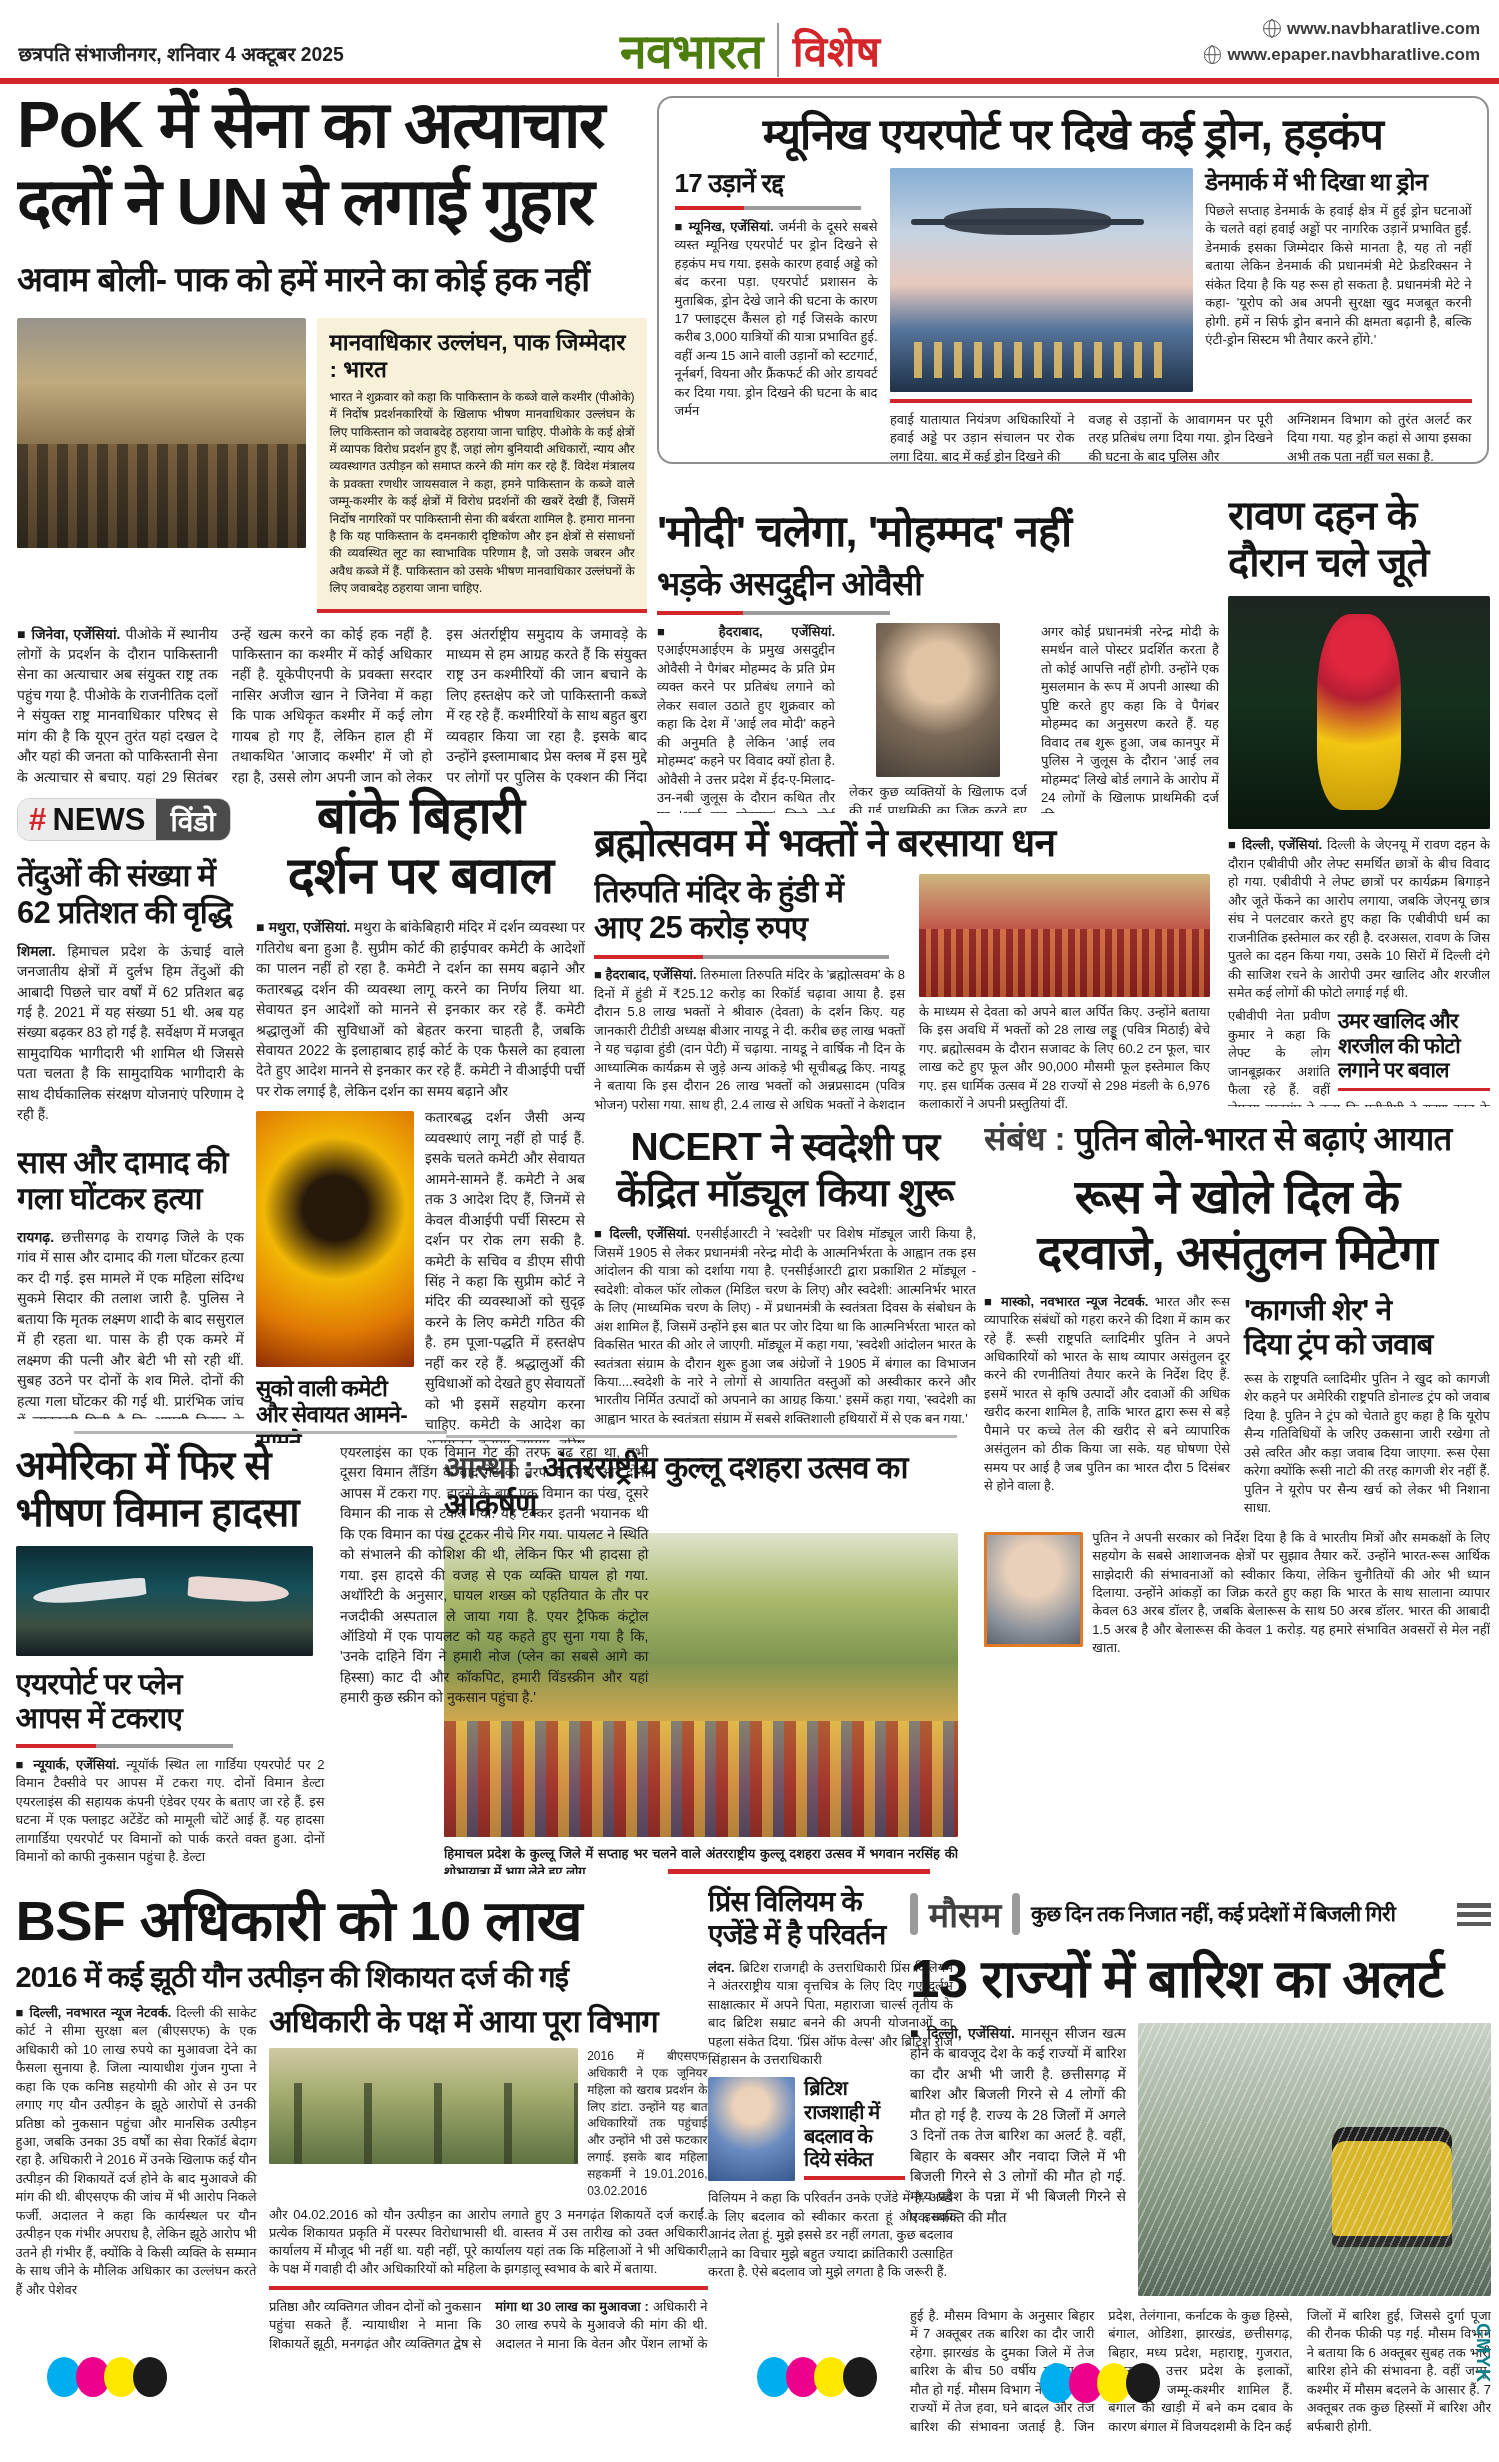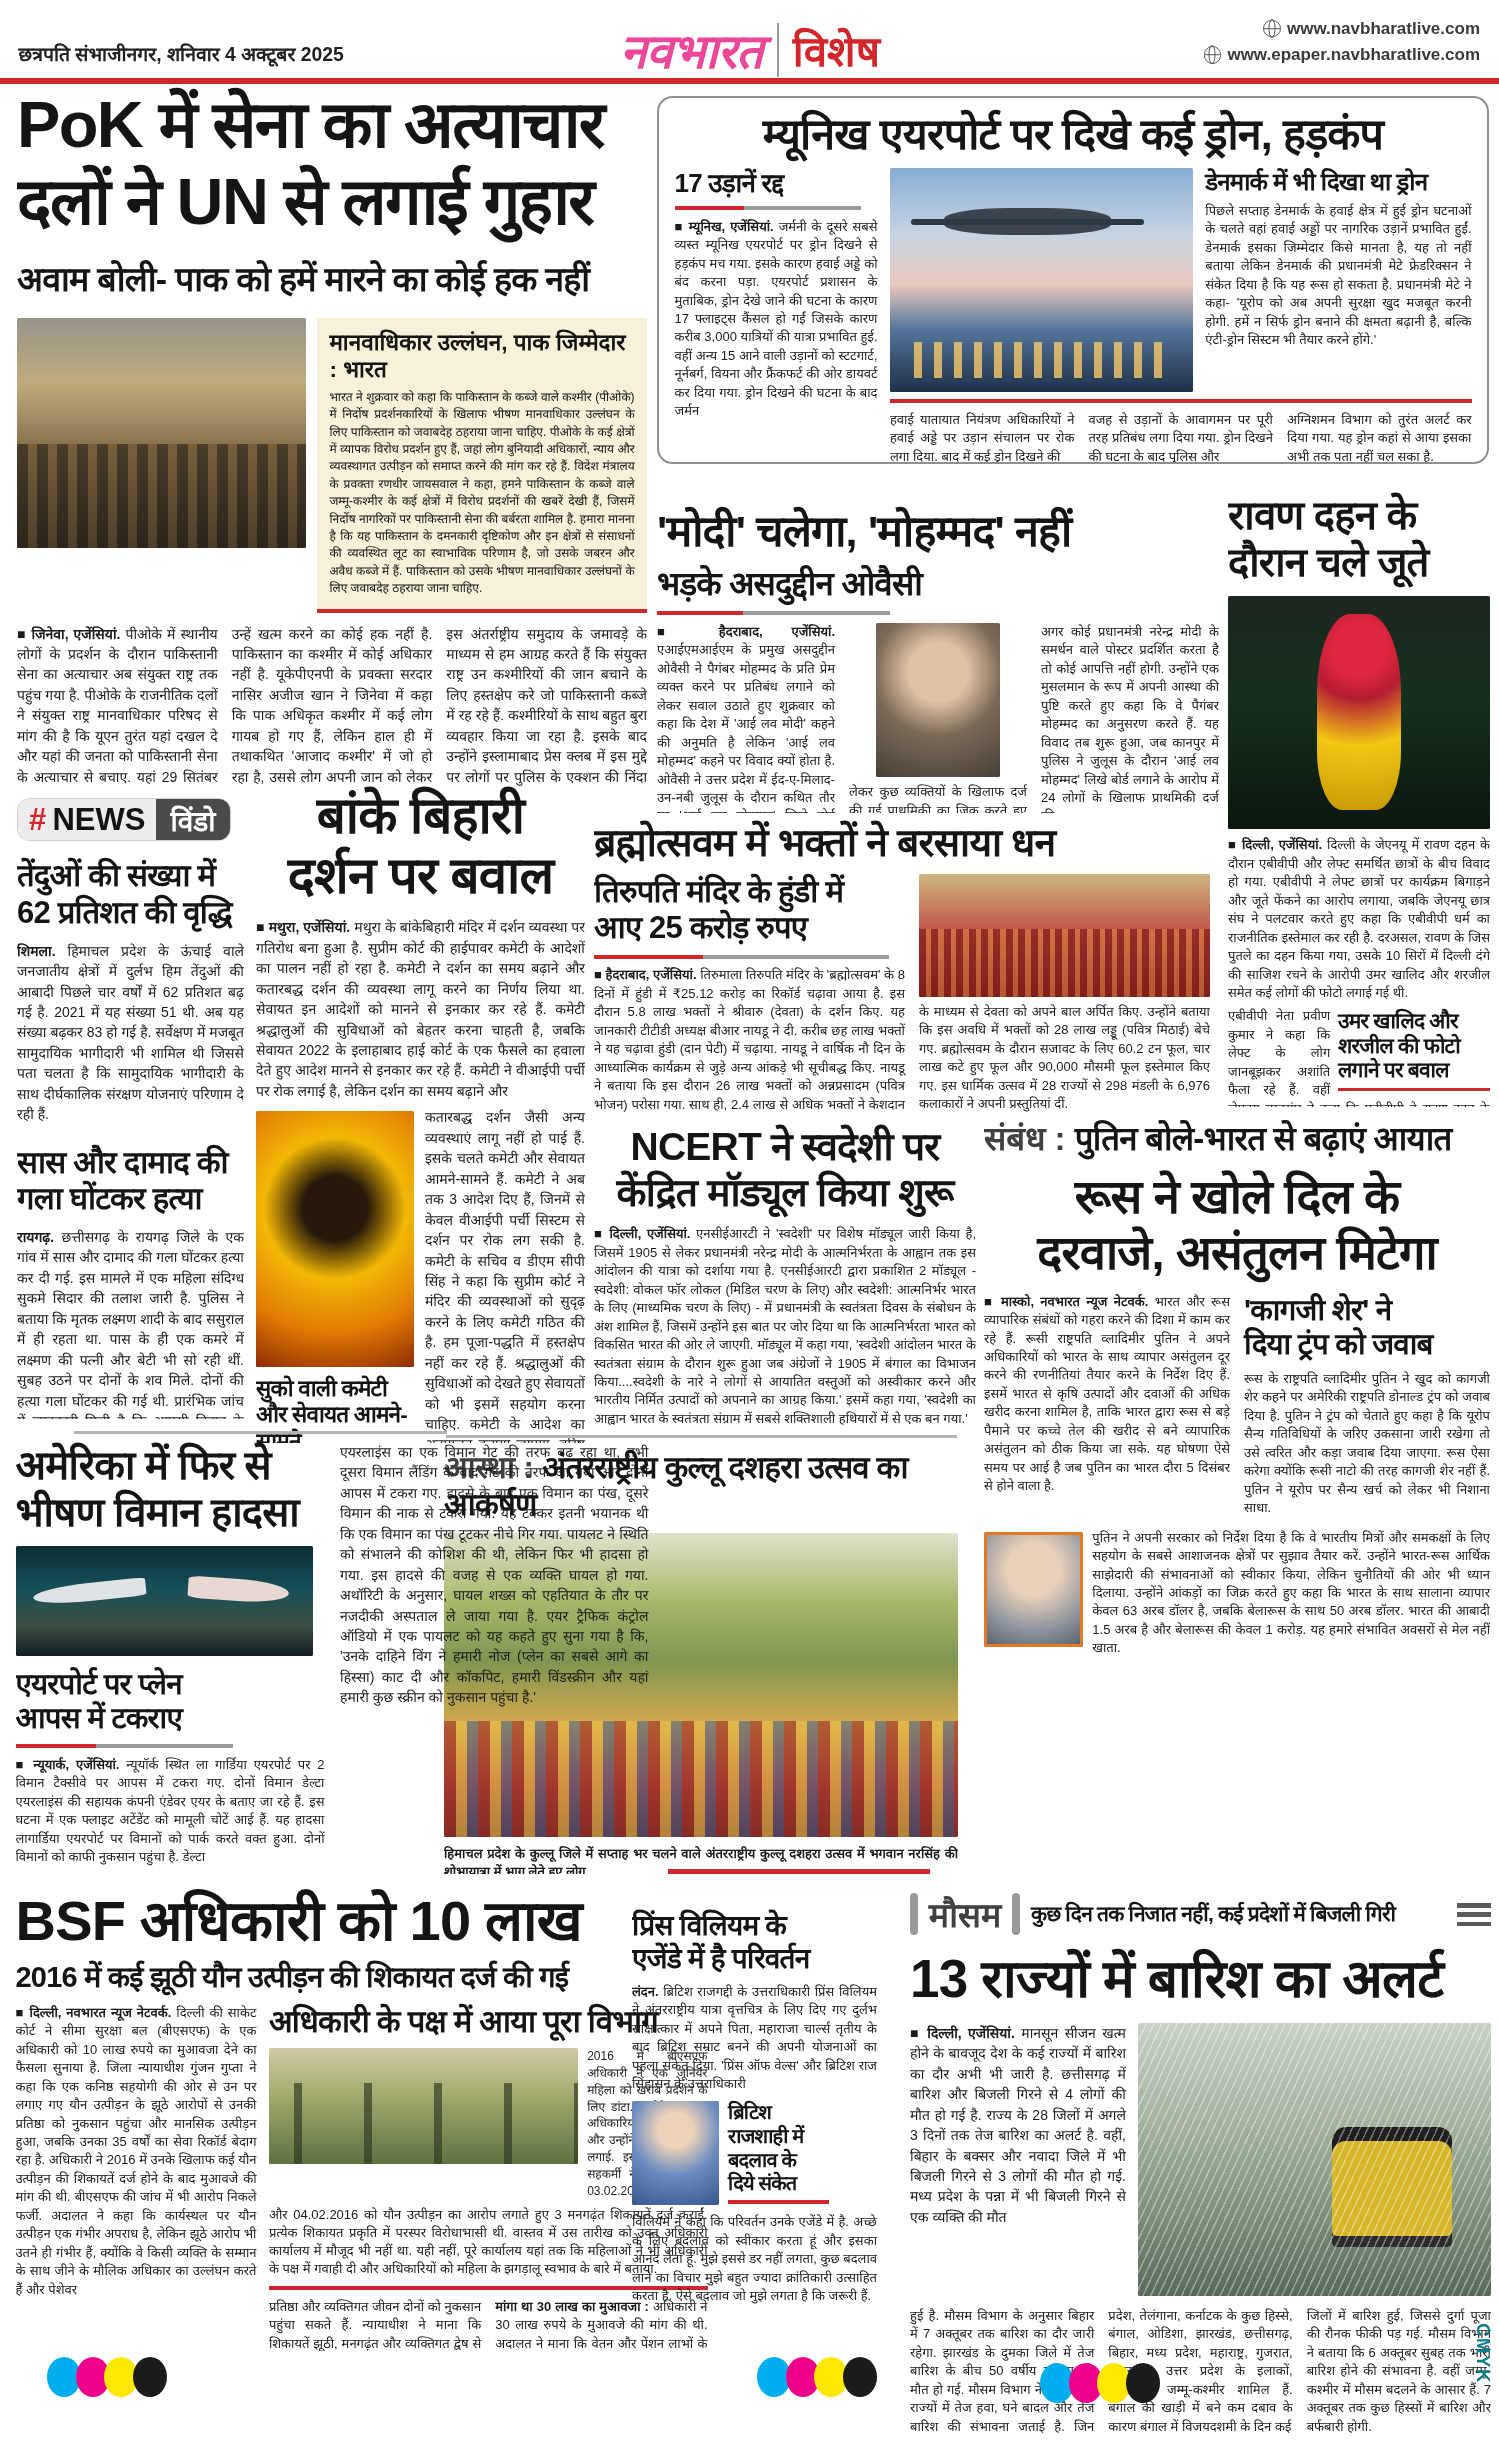--- a/index.html
+++ b/index.html
@@ -43,21 +43,21 @@
   .ph-rain::before{content:"";position:absolute;left:55%;top:38%;width:34%;height:44%;background:#d8b62a;border-radius:14px 14px 4.7px 4.7px;box-shadow:inset 0 -11px 0 #2c2c2c, inset 0 14px 0 #1f1f1f;}
   .ph-rain::after{content:"";position:absolute;inset:0;background:repeating-linear-gradient(115deg,rgba(255,255,255,.35) 0 1.6px,rgba(0,0,0,0) 1.6px 7px);}
   .boxed{border:2.3px solid #8f8f8f;border-radius:15.5px;}
   .pok-box{background:#f7f1da;border-bottom:4.7px solid #d3262a;padding:11px 12.4px;}
   .pok-box .t{font-size:22.5px;font-weight:800;line-height:1.2;margin-bottom:6.2px;}
   .pok-box .b{font-size:12px;line-height:1.45;text-align:justify;}
   .news-badge{display:inline-flex;align-items:stretch;border-radius:12.4px;overflow:hidden;border:1.6px solid #cfcfcf;}
   .nb-left{background:#ececec;padding:1.6px 11px;font-size:31px;font-weight:800;display:flex;align-items:center;gap:6.2px;}
   .nb-left .hash{color:#d3262a;font-weight:900;}
   .nb-right{background:#4b4b4b;color:#fff;padding:1.6px 14px;font-size:28px;font-weight:700;display:flex;align-items:center;}
-  .mast-title{font-size:48px;font-weight:900;color:#ec4899;letter-spacing:-0.8px;font-style:italic;}
+  .mast-title{font-size:48px;font-weight:900;color:#4d7c0f;letter-spacing:-0.8px;}
   .mast-edition{font-size:42px;font-weight:800;color:#d3262a;}
   .mast-div{width:2.3px;height:54px;background:#9a9a9a;}
   .url{font-size:17px;font-weight:700;color:#3a3a3a;text-decoration:none;display:inline-flex;align-items:center;}
   .globe{width:15.5px;height:15.5px;border:1.6px solid #555;border-radius:50%;display:inline-block;position:relative;margin-right:6.2px;flex:0 0 auto;}
   .globe::before{content:"";position:absolute;left:0;right:0;top:50%;height:1.6px;background:#555;transform:translateY(-50%);}
   .globe::after{content:"";position:absolute;top:-1.6px;bottom:-1.6px;left:50%;width:7px;border:1.6px solid #555;border-radius:50%;transform:translateX(-50%);box-sizing:border-box;}
   .kicker-red{color:#404040;font-weight:800;}
   .menu-icon{width:34px;height:23px;background:repeating-linear-gradient(180deg,#5a5a5a 0 4.7px,rgba(0,0,0,0) 4.7px 9.3px);}
   .vbar{width:7.8px;height:42px;background:#9a9a9a;border-radius:3.9px;}
   .cmyk{display:flex;}
@@ -317,21 +317,21 @@
           <div class="col body small">
             <span class="lead">मांगा था 30 लाख का मुआवजा :</span>
             <span>अधिकारी ने 30 लाख रुपये के मुआवजे की मांग की थी. अदालत ने माना कि वेतन और पेंशन लाभों के अनुमानित नुकसान को इसमें शामिल नहीं किया जा सकता, क्योंकि वे हुए नहीं थे.</span>
           </div>
         </div>
       </div>
     </div>
   </div>
 
   <div class="abs redrule" style="left:668px;top:1869px;width:262px;height:4.7px;"></div>
-  <div class="abs" style="left:632px;top:1885px;width:245px;height:466px;overflow:hidden;margin-top:24px;">
+  <div class="abs" style="left:708px;top:1885px;width:245px;height:466px;overflow:hidden;">
     <div class="h pre" style="font-size:28px;">प्रिंस विलियम के
 एजेंडे में है परिवर्तन</div>
     <div class="body small" style="margin-top:7.8px;">
       <span class="lead">लंदन.</span>
       <span>ब्रिटिश राजगद्दी के उत्तराधिकारी प्रिंस विलियम ने अंतरराष्ट्रीय यात्रा वृत्तचित्र के लिए दिए गए दुर्लभ साक्षात्कार में अपने पिता, महाराजा चार्ल्स तृतीय के बाद ब्रिटिश सम्राट बनने की अपनी योजनाओं का पहला संकेत दिया. 'प्रिंस ऑफ वेल्स' और ब्रिटिश राज सिंहासन के उत्तराधिकारी</span>
     </div>
     <div style="display:flex;gap:9px;margin-top:7.8px;align-items:flex-start;">
       <div class="photo ph-william" style="flex:0 0 87px;height:104px;"></div>
       <div>
         <div class="h pre" style="font-size:20px;">ब्रिटिश

